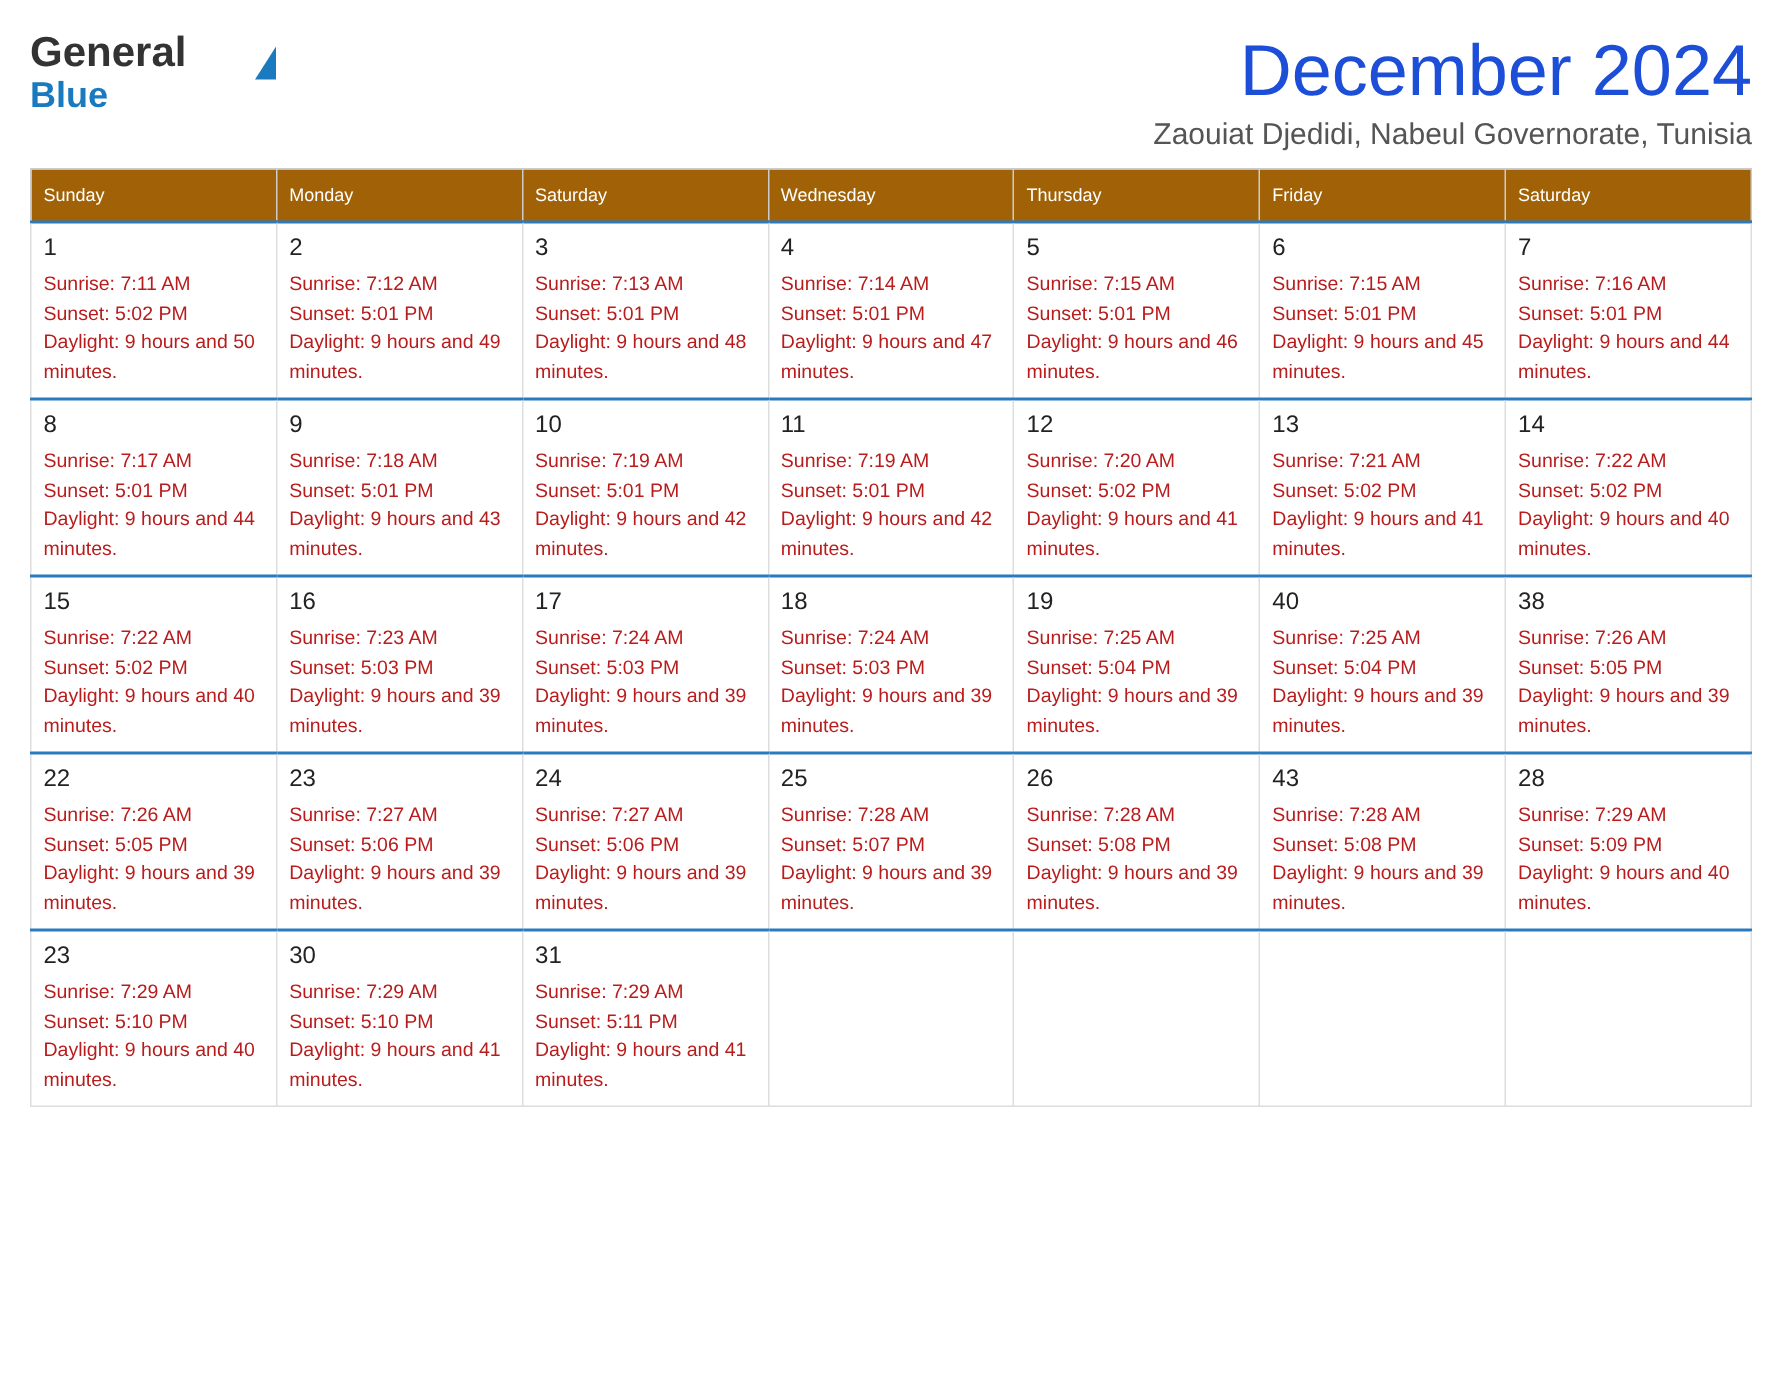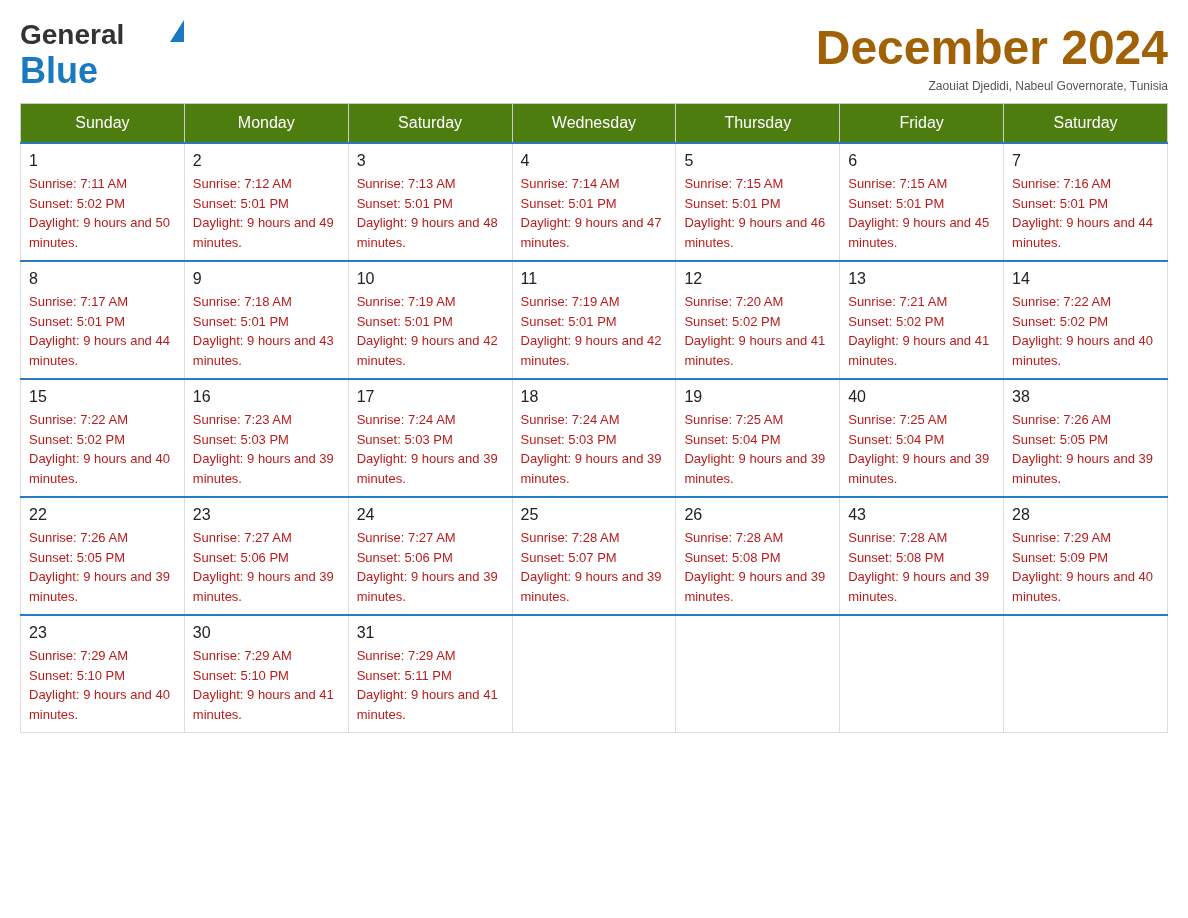--- a/index.html
+++ b/index.html
@@ -19,58 +19,58 @@
     .logo {
       display: flex;
       align-items: center;
     }
     .logo-text-general {
       font-size: 28px;
       font-weight: bold;
       color: #333;
     }
     .logo-text-blue {
-      font-size: 36px;
+      font-size: 24px;
       font-weight: bold;
       color: #1a7abf;
     }
     .logo-triangle {
       width: 0;
       height: 0;
       border-left: 14px solid transparent;
       border-right: 0px solid transparent;
       border-bottom: 22px solid #1a7abf;
       display: inline-block;
       margin-left: 2px;
       margin-bottom: -2px;
     }
     .title-section {
       text-align: right;
     }
     .month-title {
       font-size: 48px;
-      font-weight: bold;
-      color: #a16207;
+      font-weight: normal;
+      color: #1d4ed8;
     }
     .location-title {
-      font-size: 12px;
+      font-size: 20px;
       color: #555;
       margin-top: 4px;
     }
     .calendar-table {
       width: 100%;
       border-collapse: collapse;
       margin-top: 10px;
     }
     .calendar-table th {
-      background-color: #4d7c0f;
+      background-color: #a16207;
       color: white;
       padding: 10px 8px;
-      text-align: center;
-      font-size: 16px;
+      text-align: left;
+      font-size: 12px;
       font-weight: normal;
       border: 1px solid #ccc;
     }
     .calendar-table td {
       vertical-align: top;
       padding: 8px;
       border: 1px solid #ddd;
       width: 14.28%;
       min-height: 100px;
       font-size: 13px;
@@ -94,21 +94,21 @@
     .empty-cell {
       background: #fff;
     }
   </style>
 </head>
 <body>
 
 <div class="header">
   <div class="logo">
     <div style="line-height:1.1;">
-      <div style="display:flex; align-items:flex-start;gap:44px;">
+      <div style="display:flex; align-items:flex-end;gap:44px;">
         <span class="logo-text-general">General</span>
         <span class="logo-triangle"></span>
       </div>
       <div>
         <span class="logo-text-blue">Blue</span>
       </div>
     </div>
   </div>
   <div class="title-section">
     <div class="month-title">December 2024</div>

